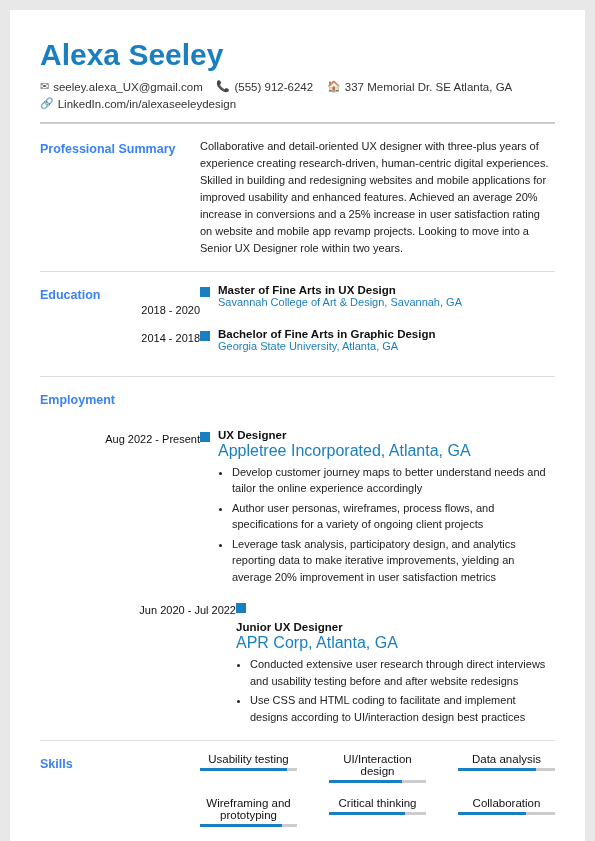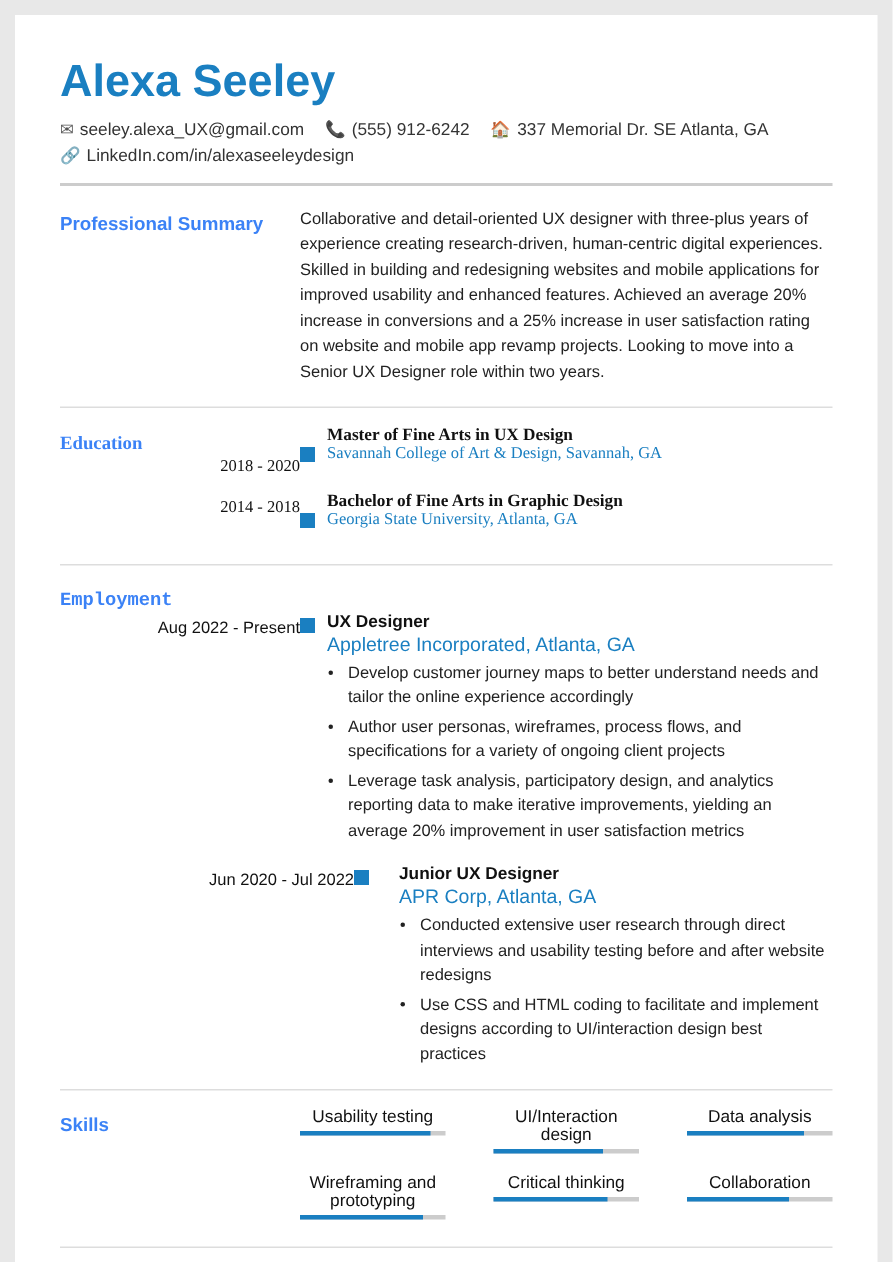--- a/index.html
+++ b/index.html
@@ -75,21 +75,21 @@
     
     .summary-text {
       font-size: 11px;
       color: #222;
       line-height: 1.55;
     }
     .edu-entry {
       display: flex;
       gap: 8px;
       margin-bottom: 10px;
-      align-items: flex-end;
+      align-items: flex-start;
     }
     .blue-square {
       width: 10px;
       height: 10px;
       background: #1a7fc1;
       margin-top: 3px;
       flex-shrink: 0;
     }
     .edu-degree {
       font-size: 11.5px;
@@ -108,21 +108,21 @@
       text-align: right;
     }
     
     .job-title {
       font-size: 11.5px;
       font-weight: bold;
       color: #111;
       margin-bottom: 1px;
     }
     .job-company {
-      font-size: 13px;
+      font-size: 16px;
       color: #1a7fc1;
       margin-bottom: 4px;
     }
     .job-bullets {
       padding-left: 14px;
       font-size: 11px;
       color: #222;
       line-height: 1.5;
     }
     .job-bullets li {
@@ -191,21 +191,21 @@
     <div class="left-col">
       <div class="section-label">Professional Summary</div>
     </div>
     <div class="right-col">
       <div class="summary-text">Collaborative and detail-oriented UX designer with three-plus years of experience creating research-driven, human-centric digital experiences. Skilled in building and redesigning websites and mobile applications for improved usability and enhanced features. Achieved an average 20% increase in conversions and a 25% increase in user satisfaction rating on website and mobile app revamp projects. Looking to move into a Senior UX Designer role within two years.</div>
     </div>
   </div>
 
   <div class="section-divider"></div>
 
-  <div class="section-row" style="display: block; font-family: Liberation Serif, serif;">
+  <div class="section-row" style="display: block;">
       <div style="display: flex; gap: 0px; margin-bottom: 10px;">
         <div class="left-col">
           <div class="section-label">Education</div>
           <div class="left-date">2018 - 2020</div>
         </div>
         <div style="flex: 1 1 0%;">
           <div class="edu-entry">
             <div class="blue-square"></div>
             <div>
               <div class="edu-degree">Master of Fine Arts in UX Design</div>
@@ -226,21 +226,21 @@
               <div class="edu-school">Georgia State University, Atlanta, GA</div>
             </div>
           </div>
         </div>
       </div>
     </div>
 
   <div class="section-divider"></div>
 
   <div>
-    <div class="section-row" style="margin-bottom:2px;font-family:Liberation Mono, monospace;">
+    <div class="section-row" style="margin-bottom:22px;">
       <div class="left-col">
         <div class="section-label">Employment</div>
       </div>
       <div class="right-col"></div>
     </div>
     <div id="employment-entries">
         <div style="display: flex; gap: 0px; margin-bottom: 12px;">
           <div class="left-col">
             <div class="left-date">Aug 2022 - Present</div>
           </div>
@@ -257,21 +257,21 @@
                 </ul>
               </div>
             </div>
           </div>
         </div>
         <div style="display: flex; gap: 0px; margin-bottom: 12px; margin-left: 36px;">
           <div class="left-col">
             <div class="left-date">Jun 2020 - Jul 2022</div>
           </div>
           <div style="flex: 1 1 0%;">
-            <div style="display: flex; gap: 20px;">
+            <div style="display: flex; gap: 8px; flex-direction: column;">
               <div class="blue-square"></div>
               <div style="flex: 1 1 0%;">
                 <div class="job-title">Junior UX Designer</div>
                 <div class="job-company">APR Corp, Atlanta, GA</div>
                 <ul class="job-bullets">
                   <li>Conducted extensive user research through direct interviews and usability testing before and after website redesigns</li>
                   <li>Use CSS and HTML coding to facilitate and implement designs according to UI/interaction design best practices</li>
                 </ul>
               </div>
             </div>

